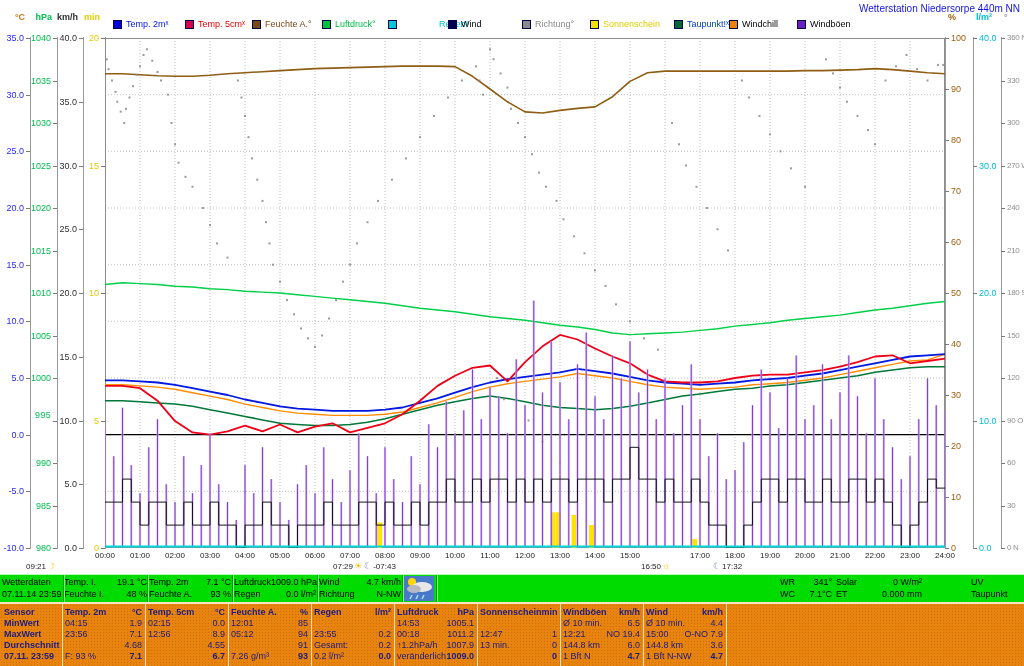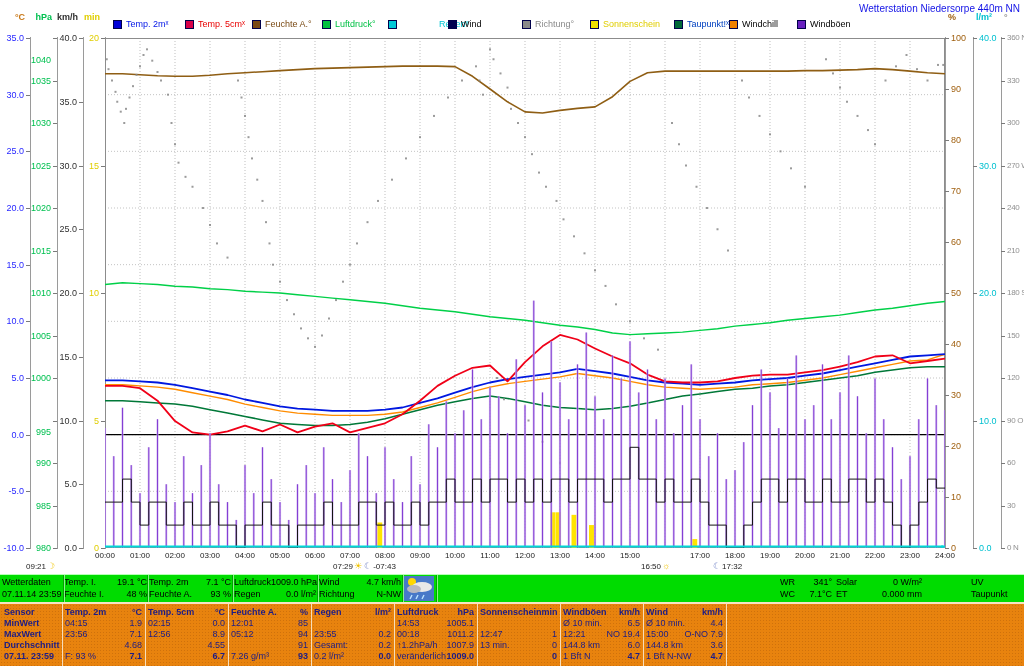--- a/index.html
+++ b/index.html
@@ -104,39 +104,39 @@
       <div class="axnum r" style="top: 373px; color: rgb(40, 40, 255); left: -16px; width: 40px;">5.0</div>
       <div class="tick" style="top: 434.667px; left: 26px;"></div>
       <div class="axnum r" style="top: 429.667px; color: rgb(40, 40, 255); left: -16px; width: 40px;">0.0</div>
       <div class="tick" style="top: 491.333px; left: 26px;"></div>
       <div class="axnum r" style="top: 486.333px; color: rgb(40, 40, 255); left: -16px; width: 40px;">-5.0</div>
       <div class="tick" style="top: 548px; left: 26px;"></div>
       <div class="axnum r" style="top: 543px; color: rgb(40, 40, 255); left: -16px; width: 40px;">-10.0</div>
       <div class="axis-line" style="left: 57px;"></div>
       <div class="axunit" style="color: rgb(0, 192, 80); left: 12px; width: 40px; text-align: right;">hPa</div>
       <div class="tick" style="top: 38px; left: 53px;"></div>
-      <div class="axnum r" style="top: 33px; color: rgb(0, 192, 80); left: 11px; width: 40px; margin-top: 22px;">1040</div>
+      <div class="axnum r" style="top: 33px; color: rgb(0, 192, 80); left: 11px; width: 40px;">1040</div>
       <div class="tick" style="top: 80.5px; left: 53px;"></div>
       <div class="axnum r" style="top: 75.5px; color: rgb(0, 192, 80); left: 11px; width: 40px;">1035</div>
       <div class="tick" style="top: 123px; left: 53px;"></div>
       <div class="axnum r" style="top: 118px; color: rgb(0, 192, 80); left: 11px; width: 40px;">1030</div>
       <div class="tick" style="top: 165.5px; left: 53px;"></div>
       <div class="axnum r" style="top: 160.5px; color: rgb(0, 192, 80); left: 11px; width: 40px;">1025</div>
       <div class="tick" style="top: 208px; left: 53px;"></div>
       <div class="axnum r" style="top: 203px; color: rgb(0, 192, 80); left: 11px; width: 40px;">1020</div>
       <div class="tick" style="top: 250.5px; left: 53px;"></div>
       <div class="axnum r" style="top: 245.5px; color: rgb(0, 192, 80); left: 11px; width: 40px;">1015</div>
       <div class="tick" style="top: 293px; left: 53px;"></div>
       <div class="axnum r" style="top: 288px; color: rgb(0, 192, 80); left: 11px; width: 40px;">1010</div>
       <div class="tick" style="top: 335.5px; left: 53px;"></div>
       <div class="axnum r" style="top: 330.5px; color: rgb(0, 192, 80); left: 11px; width: 40px;">1005</div>
       <div class="tick" style="top: 378px; left: 53px;"></div>
       <div class="axnum r" style="top: 373px; color: rgb(0, 192, 80); left: 11px; width: 40px;">1000</div>
       <div class="tick" style="top: 420.5px; left: 53px;"></div>
-      <div class="axnum r" style="top: 427px; color: rgb(0, 192, 80); left: 11px; width: 40px;">995</div>
+      <div class="axnum r" style="top: 411px; color: rgb(0, 192, 80); left: 11px; width: 40px; font-family: Liberation Mono, monospace;">995</div>
       <div class="tick" style="top: 463px; left: 53px;"></div>
       <div class="axnum r" style="top: 458px; color: rgb(0, 192, 80); left: 11px; width: 40px;">990</div>
       <div class="tick" style="top: 505.5px; left: 53px;"></div>
       <div class="axnum r" style="top: 500.5px; color: rgb(0, 192, 80); left: 11px; width: 40px;">985</div>
       <div class="tick" style="top: 548px; left: 53px;"></div>
       <div class="axnum r" style="top: 543px; color: rgb(0, 192, 80); left: 11px; width: 40px;">980</div>
       <div class="axis-line" style="left: 83px;"></div>
       <div class="axunit" style="color: rgb(48, 48, 48); left: 38px; width: 40px; text-align: right;">km/h</div>
       <div class="tick" style="top: 38px; left: 79px;"></div>
       <div class="axnum r" style="top: 33px; color: rgb(48, 48, 48); left: 37px; width: 40px;">40.0</div>

